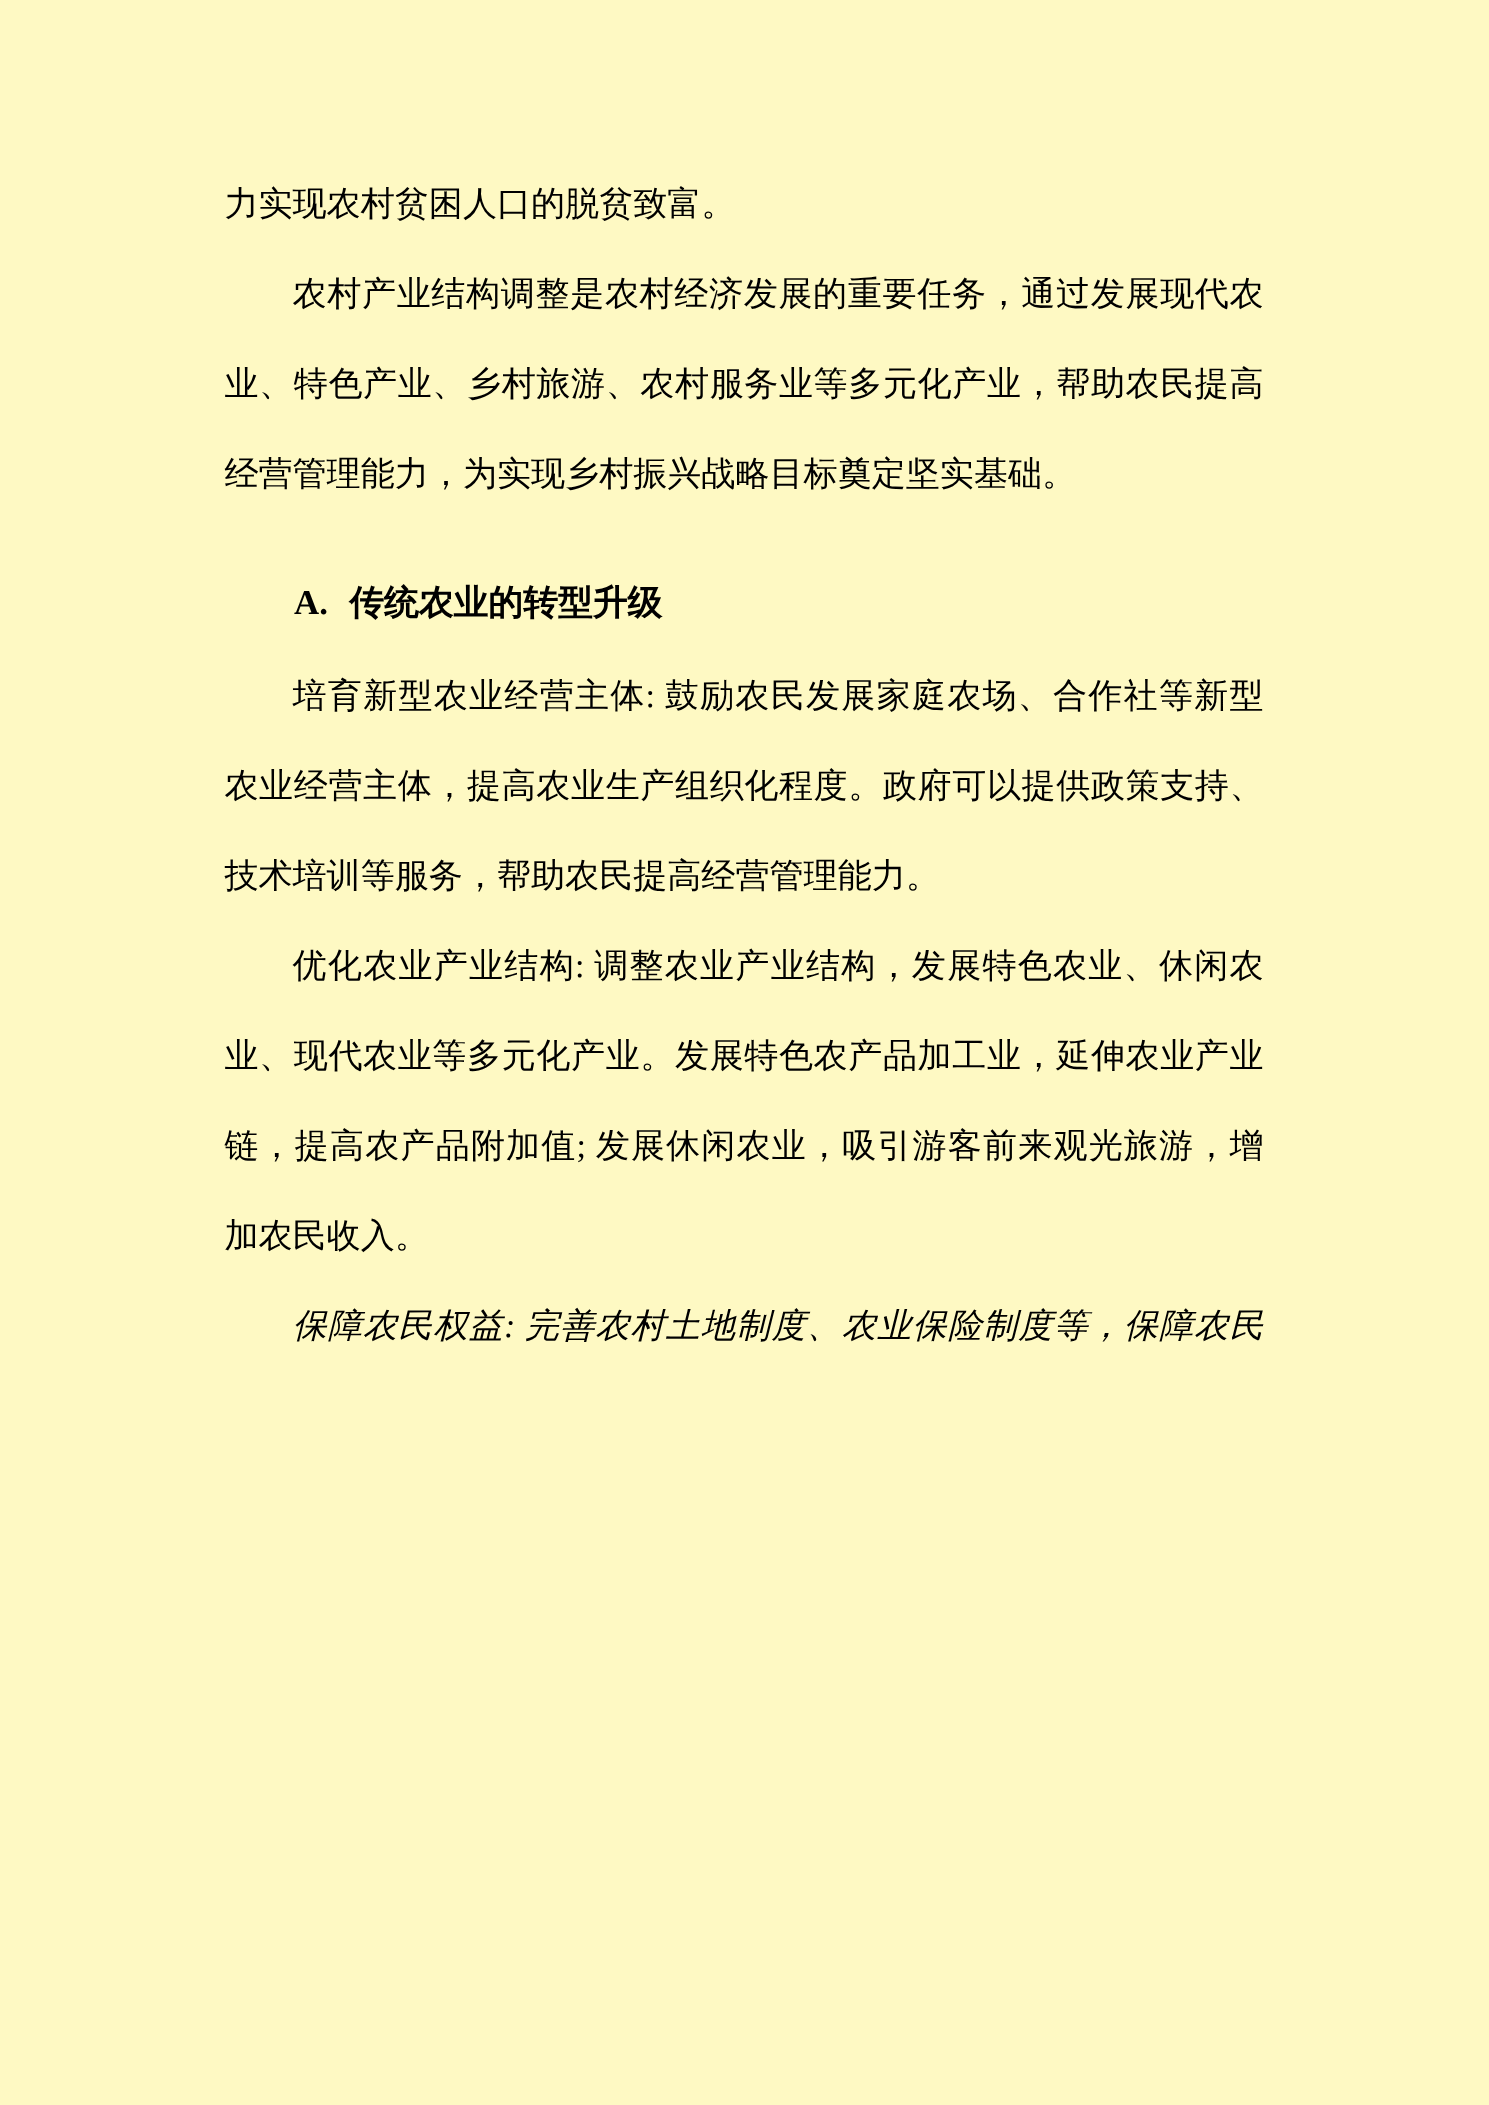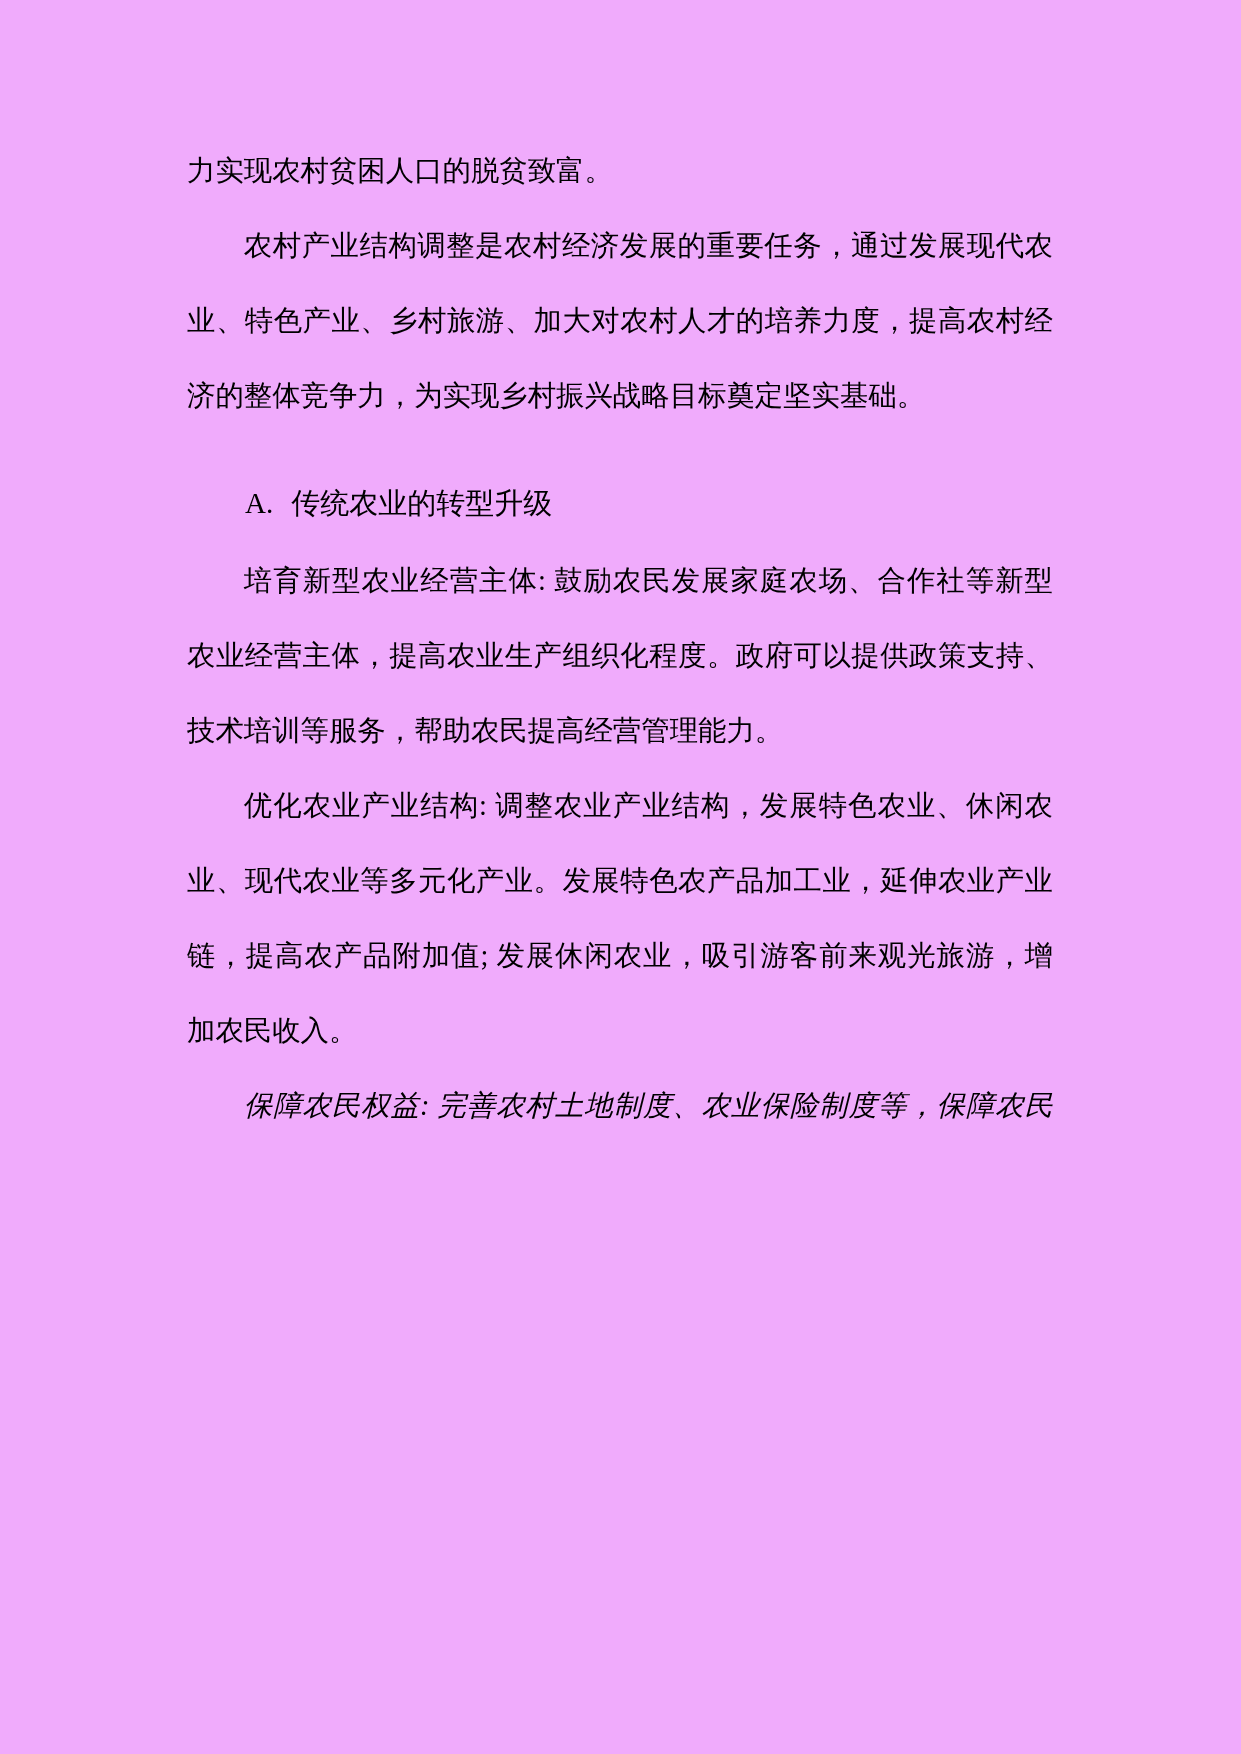--- a/index.html
+++ b/index.html
@@ -4,21 +4,21 @@
 <style>
   html, body {
     margin: 0;
     padding: 0;
     background: #ffffff;
   }
   .page {
     position: relative;
     width: 1241px;
     height: 1754px;
-    background: #f0abfc;
+    background: #fef9c3;
     overflow: hidden;
   }
   .content {
     position: absolute;
     left: 187px;
     top: 133px;
     width: 866px;
     color: #000000;
     font-family: "Liberation Serif", "DejaVu Serif", serif;
     font-size: 28.4px;
@@ -38,33 +38,33 @@
   }
   p.para.fill {
     text-align-last: justify;
     font-style: italic;
   }
   h2.heading {
     margin: 33px 0 2px 0;
     padding: 0;
     font-size: 29px;
     line-height: 75px;
-    font-weight: 400;
+    font-weight: 700;
     text-indent: 2em;
     text-align: left;
   }
   .h-label {
     margin-right: 0.62em;
   }
 </style>
 </head>
 <body>
 
 <div class="page">
   <div class="content" id="content">
       <p class="para no-indent">力实现农村贫困人口的脱贫致富。</p>
-      <p class="para">农村产业结构调整是农村经济发展的重要任务，通过发展现代农业、特色产业、乡村旅游、加大对农村人才的培养力度，提高农村经济的整体竞争力，为实现乡村振兴战略目标奠定坚实基础。</p>
+      <p class="para">农村产业结构调整是农村经济发展的重要任务，通过发展现代农业、特色产业、乡村旅游、农村服务业等多元化产业，帮助农民提高经营管理能力，为实现乡村振兴战略目标奠定坚实基础。</p>
       <h2 class="heading"><span class="h-label">A.</span><span>传统农业的转型升级</span></h2>
       <p class="para">培育新型农业经营主体: 鼓励农民发展家庭农场、合作社等新型农业经营主体，提高农业生产组织化程度。政府可以提供政策支持、技术培训等服务，帮助农民提高经营管理能力。</p>
       <p class="para">优化农业产业结构: 调整农业产业结构，发展特色农业、休闲农业、现代农业等多元化产业。发展特色农产品加工业，延伸农业产业链，提高农产品附加值; 发展休闲农业，吸引游客前来观光旅游，增加农民收入。</p>
       <p class="para fill">保障农民权益: 完善农村土地制度、农业保险制度等，保障农民</p>
     </div>
 </div>
 
 </body></html>

